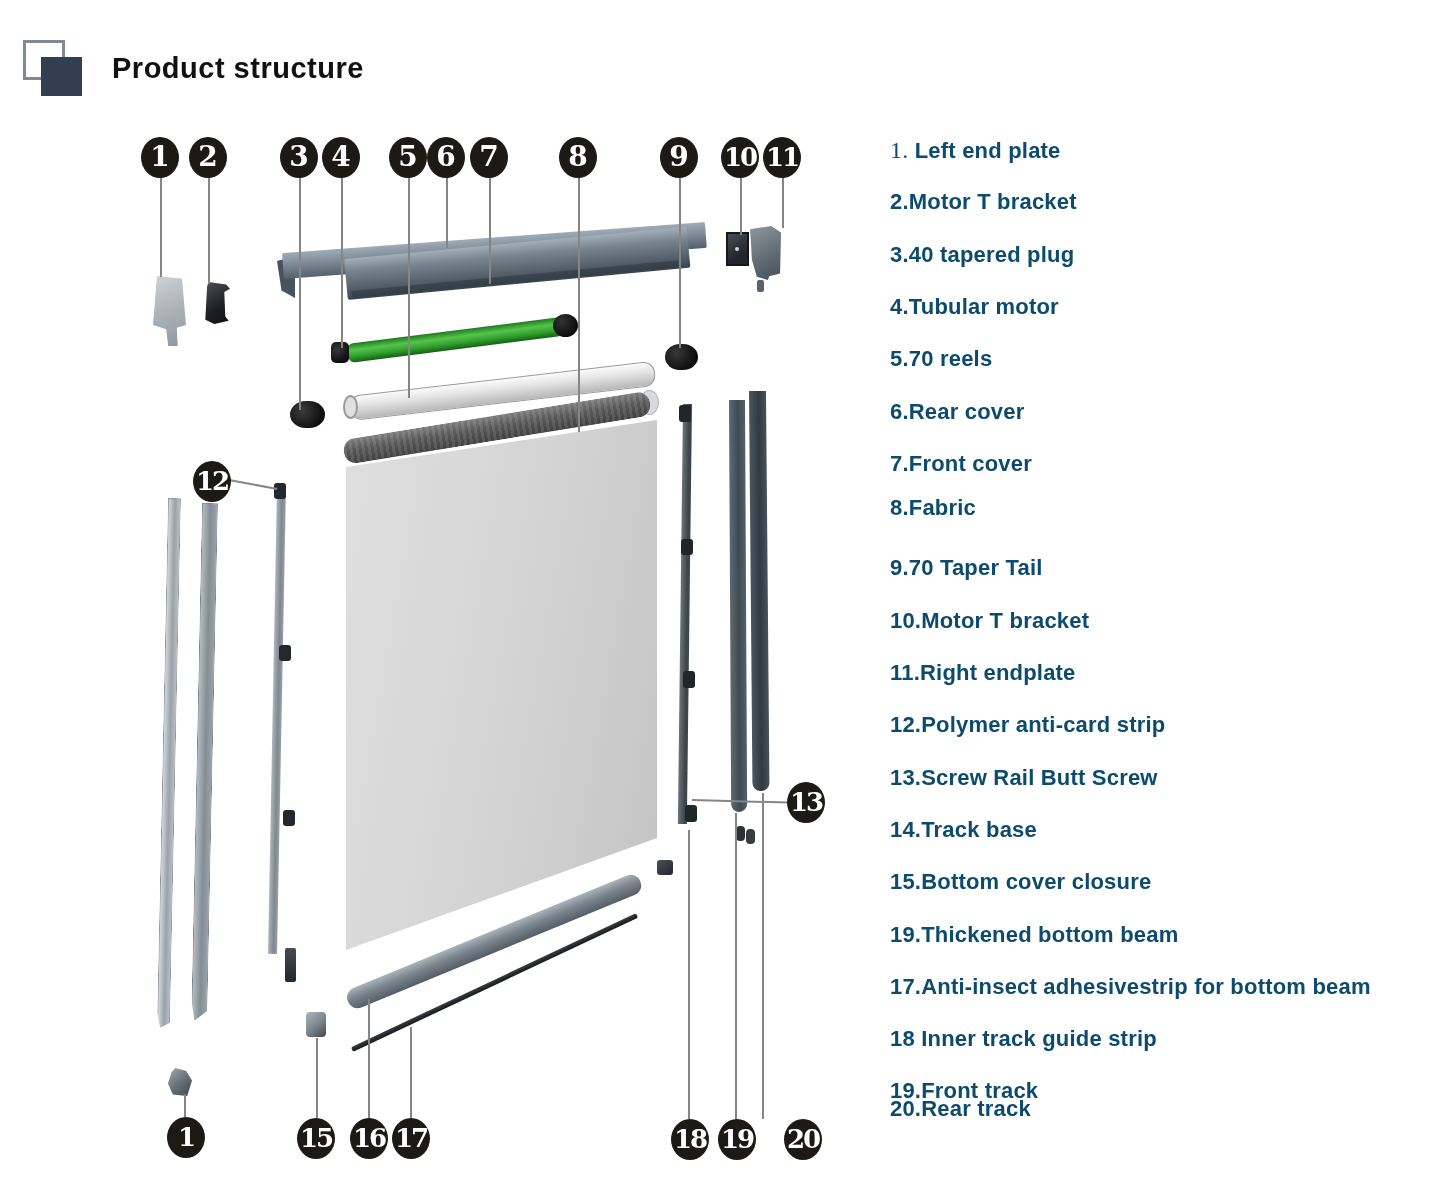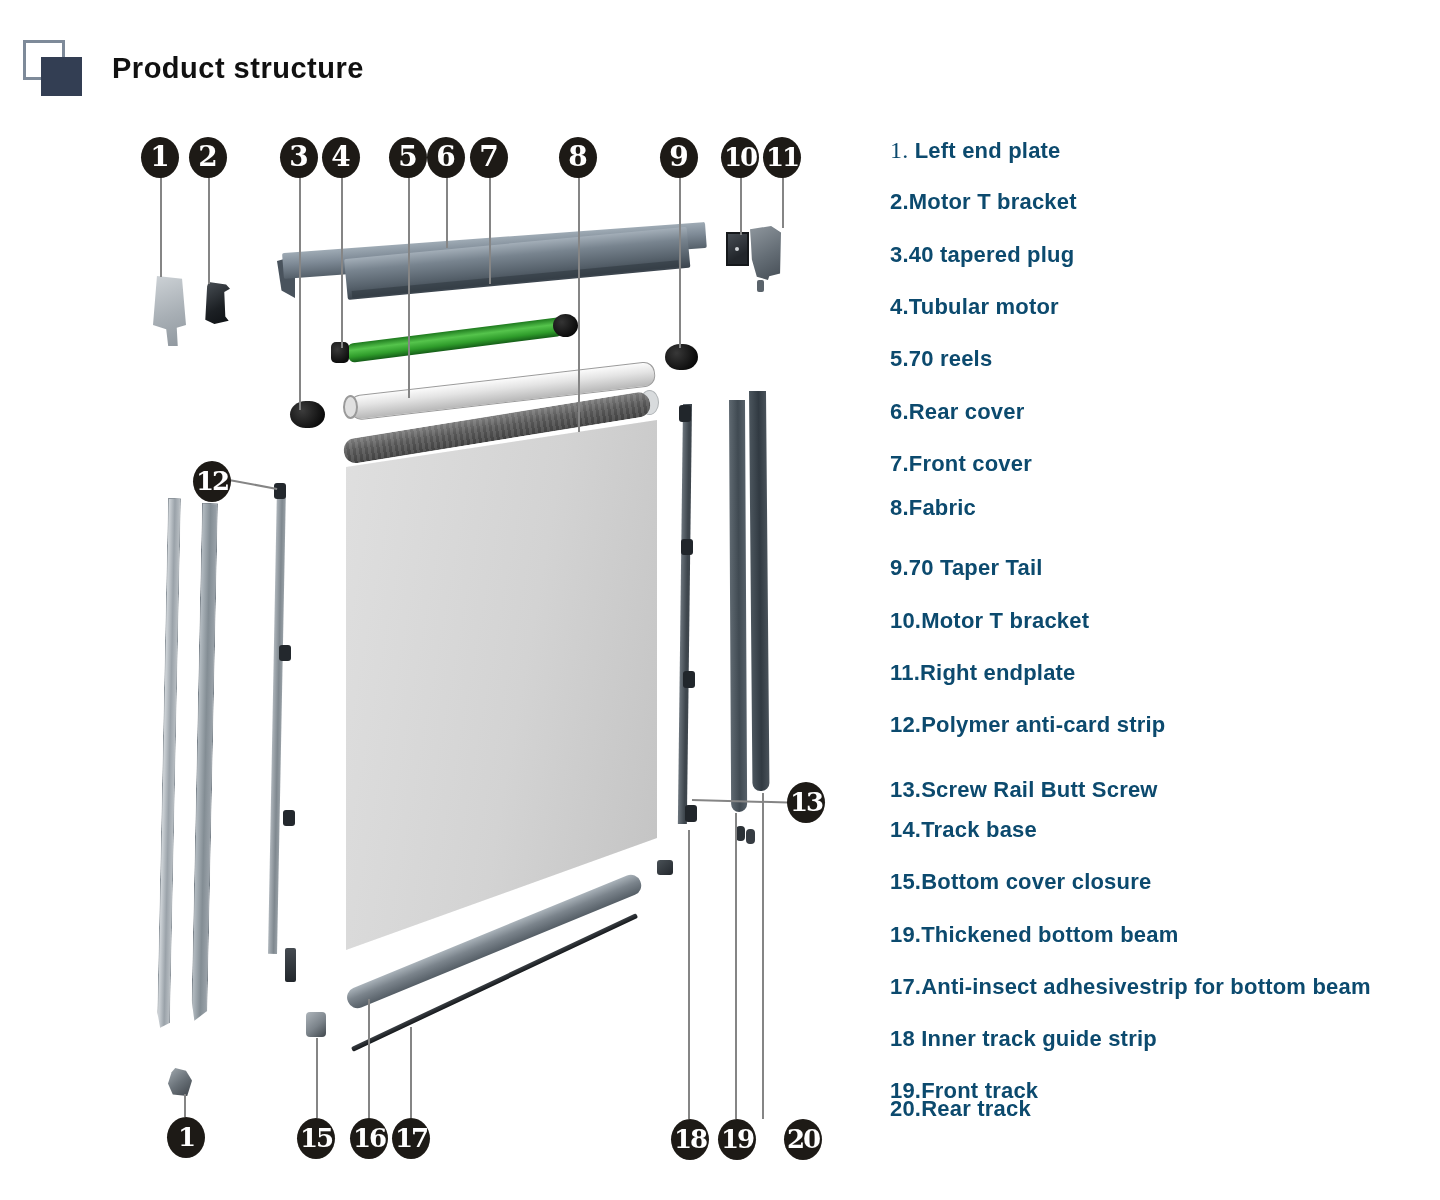--- a/index.html
+++ b/index.html
@@ -238,21 +238,21 @@
       <div class="legend-row" style="top: 241.6px;"><span class="num">3.</span><span class="sep"></span><span class="lbl">40 tapered plug</span></div>
       <div class="legend-row" style="top: 293.9px;"><span class="num">4.</span><span class="sep"></span><span class="lbl">Tubular motor</span></div>
       <div class="legend-row" style="top: 346.2px;"><span class="num">5.</span><span class="sep"></span><span class="lbl">70 reels</span></div>
       <div class="legend-row" style="top: 398.5px;"><span class="num">6.</span><span class="sep"></span><span class="lbl">Rear cover</span></div>
       <div class="legend-row" style="top: 450.8px;"><span class="num">7.</span><span class="sep"></span><span class="lbl">Front cover</span></div>
       <div class="legend-row" style="top: 483px; margin-top: 12px;"><span class="num">8.</span><span class="sep"></span><span class="lbl">Fabric</span></div>
       <div class="legend-row" style="top: 555.4px;"><span class="num">9.</span><span class="sep"></span><span class="lbl">70 Taper Tail</span></div>
       <div class="legend-row" style="top: 607.7px;"><span class="num">10.</span><span class="sep"></span><span class="lbl">Motor T bracket</span></div>
       <div class="legend-row" style="top: 660px;"><span class="num">11.</span><span class="sep"></span><span class="lbl">Right endplate</span></div>
       <div class="legend-row" style="top: 712.3px;"><span class="num">12.</span><span class="sep"></span><span class="lbl">Polymer anti-card strip</span></div>
-      <div class="legend-row" style="top: 764.6px; margin-top: 12px;"><span class="num">13.</span><span class="sep"></span><span class="lbl">Screw Rail Butt Screw</span></div>
+      <div class="legend-row" style="top: 764.6px;"><span class="num">13.</span><span class="sep"></span><span class="lbl">Screw Rail Butt Screw</span></div>
       <div class="legend-row" style="top: 816.9px;"><span class="num">14.</span><span class="sep"></span><span class="lbl">Track base</span></div>
       <div class="legend-row" style="top: 869.2px;"><span class="num">15.</span><span class="sep"></span><span class="lbl">Bottom cover closure</span></div>
       <div class="legend-row" style="top: 921.5px;"><span class="num">19.</span><span class="sep"></span><span class="lbl">Thickened bottom beam</span></div>
       <div class="legend-row" style="top: 973.8px;"><span class="num">17.</span><span class="sep"></span><span class="lbl">Anti-insect adhesivestrip for bottom beam</span></div>
       <div class="legend-row" style="top: 1026.1px;"><span class="num">18</span><span class="sep"> </span><span class="lbl">Inner track guide strip</span></div>
       <div class="legend-row" style="top: 1078.4px;"><span class="num">19.</span><span class="sep"></span><span class="lbl">Front track</span></div>
       <div class="legend-row" style="top: 1096px; text-align: center;"><span class="num">20.</span><span class="sep"></span><span class="lbl">Rear track</span></div>
     </div>
 
 </div>

